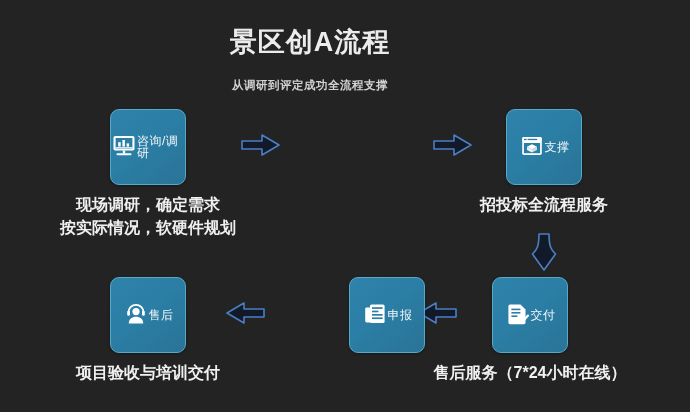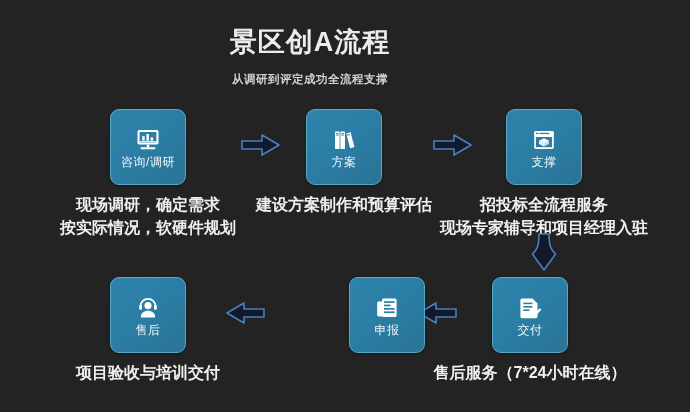--- a/index.html
+++ b/index.html
@@ -29,41 +29,41 @@
     text-align: center;
   }
   .title {
     font-size: 27px;
     font-weight: bold;
     color: #ececec;
     letter-spacing: 1px;
     line-height: 1.2;
   }
   .subtitle {
-    margin-top: 14px;
+    margin-top: 20px;
     font-size: 11.5px;
     font-weight: bold;
     color: #d2d2d2;
     letter-spacing: 0.5px;
   }
 
   
   .node {
     position: absolute;
     width: 76px;
   }
   .card {
     width: 76px;
     height: 76px;
     border-radius: 9px;
     background: linear-gradient(140deg, #2f83ab 0%, #2b7fa6 40%, #2a7396 100%);
     border: 1px solid #57a8c9;
     box-sizing: border-box;
     display: flex;
-    flex-direction: column;
+    flex-direction: row;
     align-items: center;
     justify-content: center;
     box-shadow: 0 1px 3px rgba(0,0,0,0.35);
   }
   .card-icon {
     width: 26px;
     height: 26px;
     display: block;
     margin-bottom: 3px;
   }
@@ -123,40 +123,20 @@
       <div>按实际情况，软硬件规划</div>
     </div>
   </div>
 
   <div class="arrow" style="left:240px; top:132px;">
     <svg width="42" height="26" viewBox="0 0 42 26">
       <path d="M2 9 L22 9 L22 3 L39 13 L22 23 L22 17 L2 17 Z" fill="#121a2a" stroke="#4a7fc1" stroke-width="1.6" stroke-linejoin="round"></path>
     </svg>
   </div>
 
-  <div class="node" style="left:306px; top:109px;">
-    <div class="card">
-      <span class="card-icon">
-        <svg viewBox="0 0 26 26" width="26" height="26" aria-hidden="true">
-          <rect x="4" y="4.5" width="4.6" height="17.5" rx="0.6" fill="#ffffff"></rect>
-          <rect x="4.9" y="6" width="2.8" height="0.9" fill="#2b7fa6"></rect>
-          <rect x="4.9" y="7.6" width="2.8" height="0.9" fill="#2b7fa6"></rect>
-          <rect x="9.4" y="4.5" width="4.6" height="17.5" rx="0.6" fill="#ffffff"></rect>
-          <rect x="10.3" y="6" width="2.8" height="0.9" fill="#2b7fa6"></rect>
-          <rect x="10.3" y="7.6" width="2.8" height="0.9" fill="#2b7fa6"></rect>
-          <path d="M15.3 6.4 L19.6 5.2 L23.4 20.0 L19.1 21.3 Z" fill="#ffffff"></path>
-          <rect x="16.0" y="7.4" width="2.8" height="0.9" transform="rotate(-15 17.4 7.8)" fill="#2b7fa6"></rect>
-        </svg>
-      </span>
-      <span class="card-label">方案</span>
-    </div>
-    <div class="caption">
-      <div>建设方案制作和预算评估</div>
-    </div>
-  </div>
 
   <div class="arrow" style="left:432px; top:132px;">
     <svg width="42" height="26" viewBox="0 0 42 26">
       <path d="M2 9 L22 9 L22 3 L39 13 L22 23 L22 17 L2 17 Z" fill="#121a2a" stroke="#4a7fc1" stroke-width="1.6" stroke-linejoin="round"></path>
     </svg>
   </div>
 
   <div class="node" style="left:506px; top:109px;border-radius:22px;">
     <div class="card">
       <span class="card-icon">
@@ -168,21 +148,20 @@
           <rect x="4.9" y="10" width="16.2" height="10.2" fill="#2b7fa6"></rect>
           <path d="M13 11.3 L18 13.8 L13 16.3 L8 13.8 Z" fill="#ffffff"></path>
           <path d="M8 13.8 L13 16.3 L13 19.4 L8 16.9 Z" fill="#ffffff" opacity="0.9"></path>
           <path d="M18 13.8 L13 16.3 L13 19.4 L18 16.9 Z" fill="#ffffff" opacity="0.75"></path>
         </svg>
       </span>
       <span class="card-label">支撑</span>
     </div>
     <div class="caption">
       <div>招投标全流程服务</div>
-      <div>现场专家辅导和项目经理入驻</div>
     </div>
   </div>
 
   <div class="arrow" style="left:528px; top:232px;">
     <svg width="32" height="44" viewBox="0 0 32 44">
       <path d="M11 2 C11 14, 9 18, 4.5 22 L16 38 L27.5 22 C23 18, 21 14, 21 2 Z" fill="#121a2a" stroke="#4a7fc1" stroke-width="1.6" stroke-linejoin="round"></path>
     </svg>
   </div>
 
   <div class="node" style="left:492px; top:277px;">

